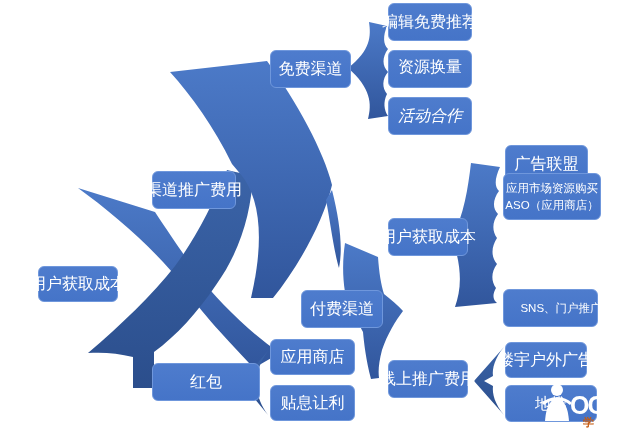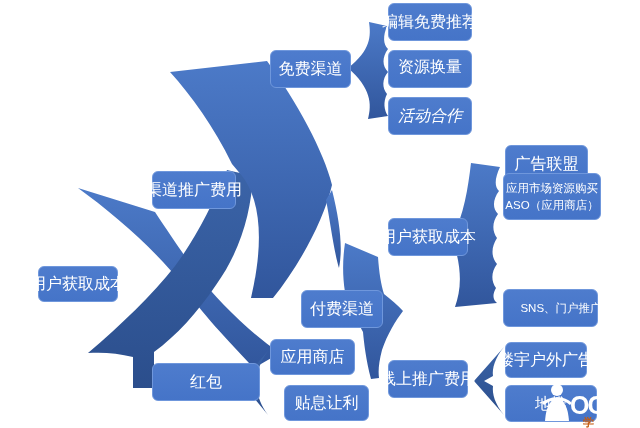--- a/index.html
+++ b/index.html
@@ -73,21 +73,21 @@
   <div class="node" style="left:152px;top:171px;width:84px;height:38px;">渠道推广费用</div>
 
   <div class="node" style="left:152px;top:363px;width:108px;height:38px;">红包</div>
 
   <div class="node" style="left:270px;top:50px;width:81px;height:38px;">免费渠道</div>
 
   <div class="node" style="left:271px;top:290px;width:82px;height:38px;margin-left:30px;">付费渠道</div>
 
   <div class="node" style="left:270px;top:339px;width:85px;height:36px;">应用商店</div>
 
-  <div class="node" style="left:284px;top:385px;width:85px;height:36px;">贴息让利</div>
+  <div class="node" style="left:270px;top:385px;width:85px;height:36px;">贴息让利</div>
 
   <div class="node" style="left:388px;top:3px;width:84px;height:38px;">编辑免费推荐</div>
 
   <div class="node" style="left:388px;top:50px;width:84px;height:38px;font-family:Liberation Mono, monospace;">资源换量</div>
 
   <div class="node" style="left:388px;top:97px;width:84px;height:38px;font-style:italic;">活动合作</div>
 
   <div class="node" style="left:388px;top:218px;width:80px;height:38px;">用户获取成本</div>
 
   <div class="node" style="left:388px;top:360px;width:80px;height:38px;">线上推广费用</div>

